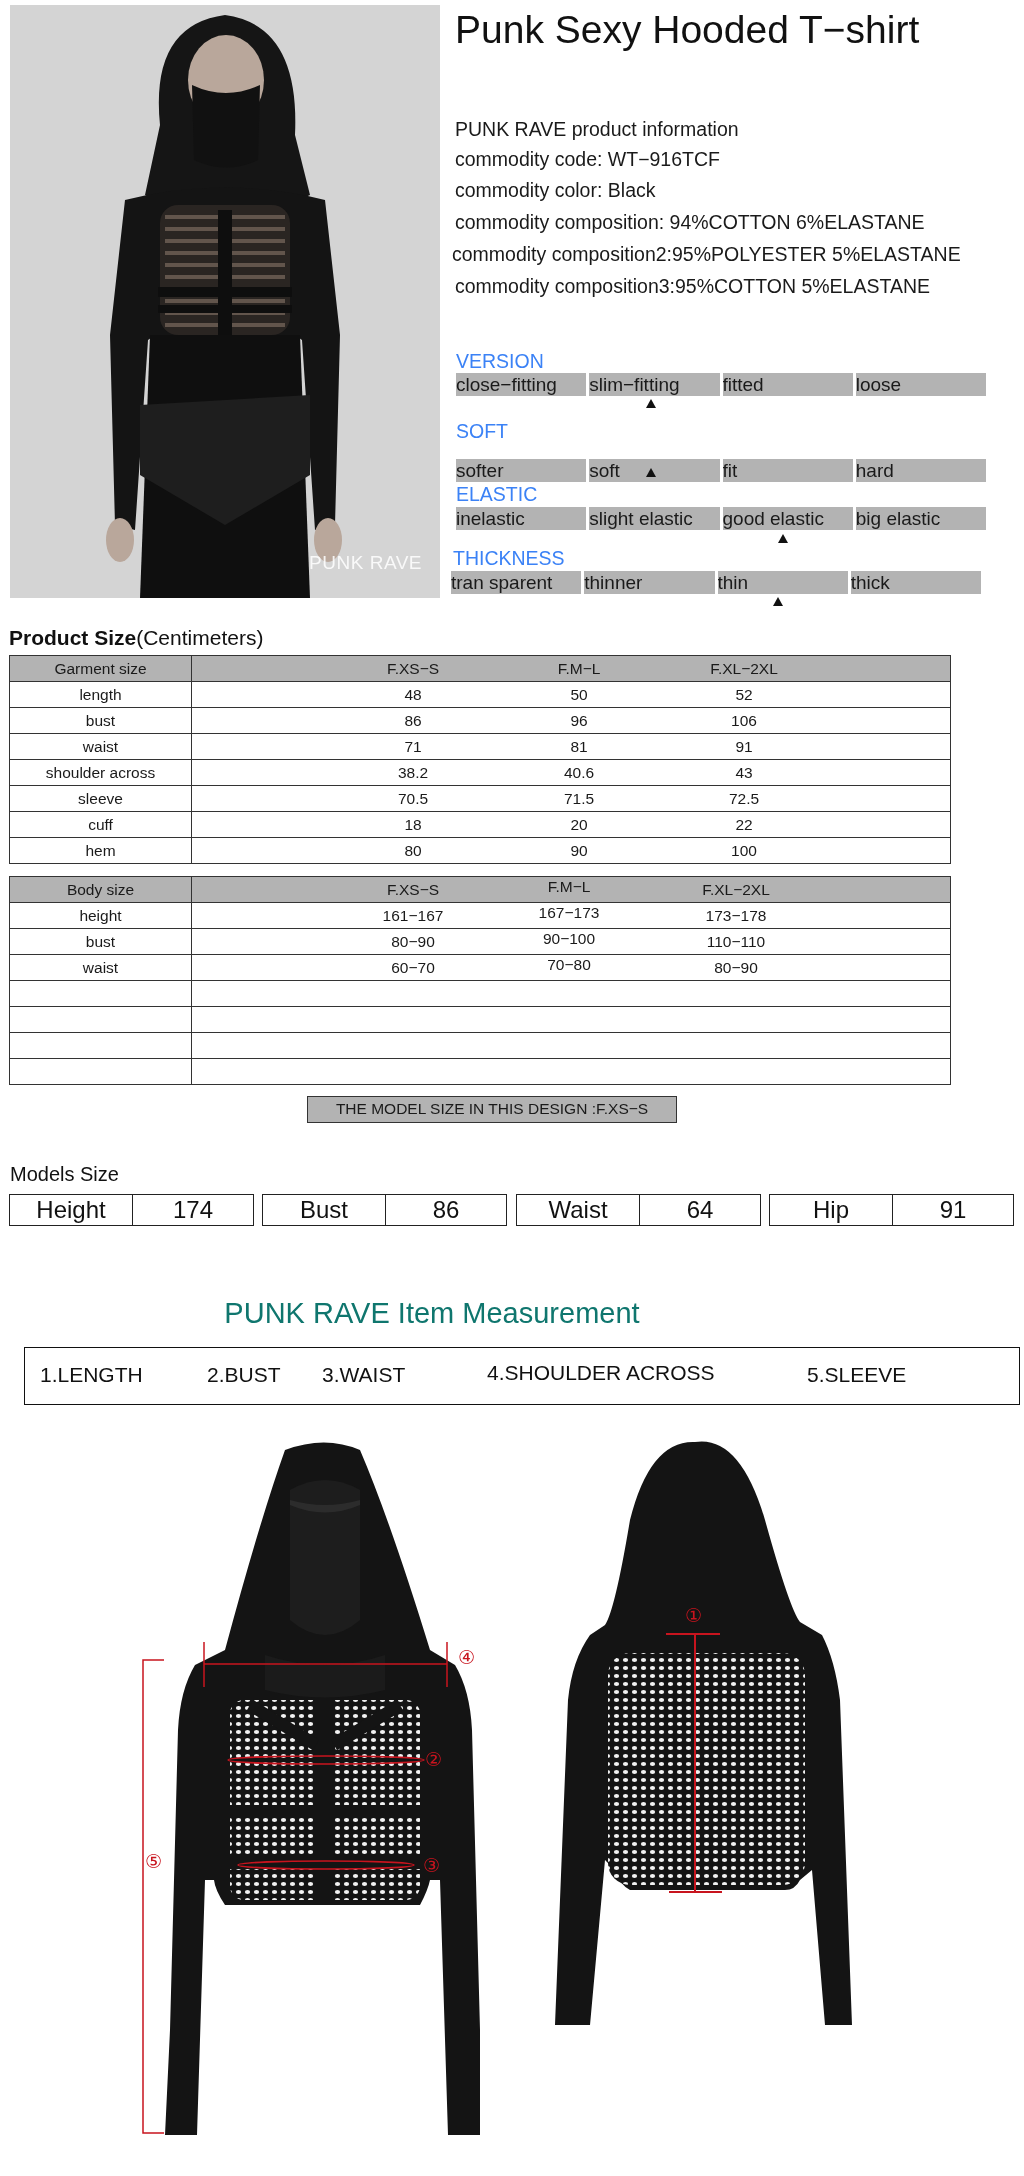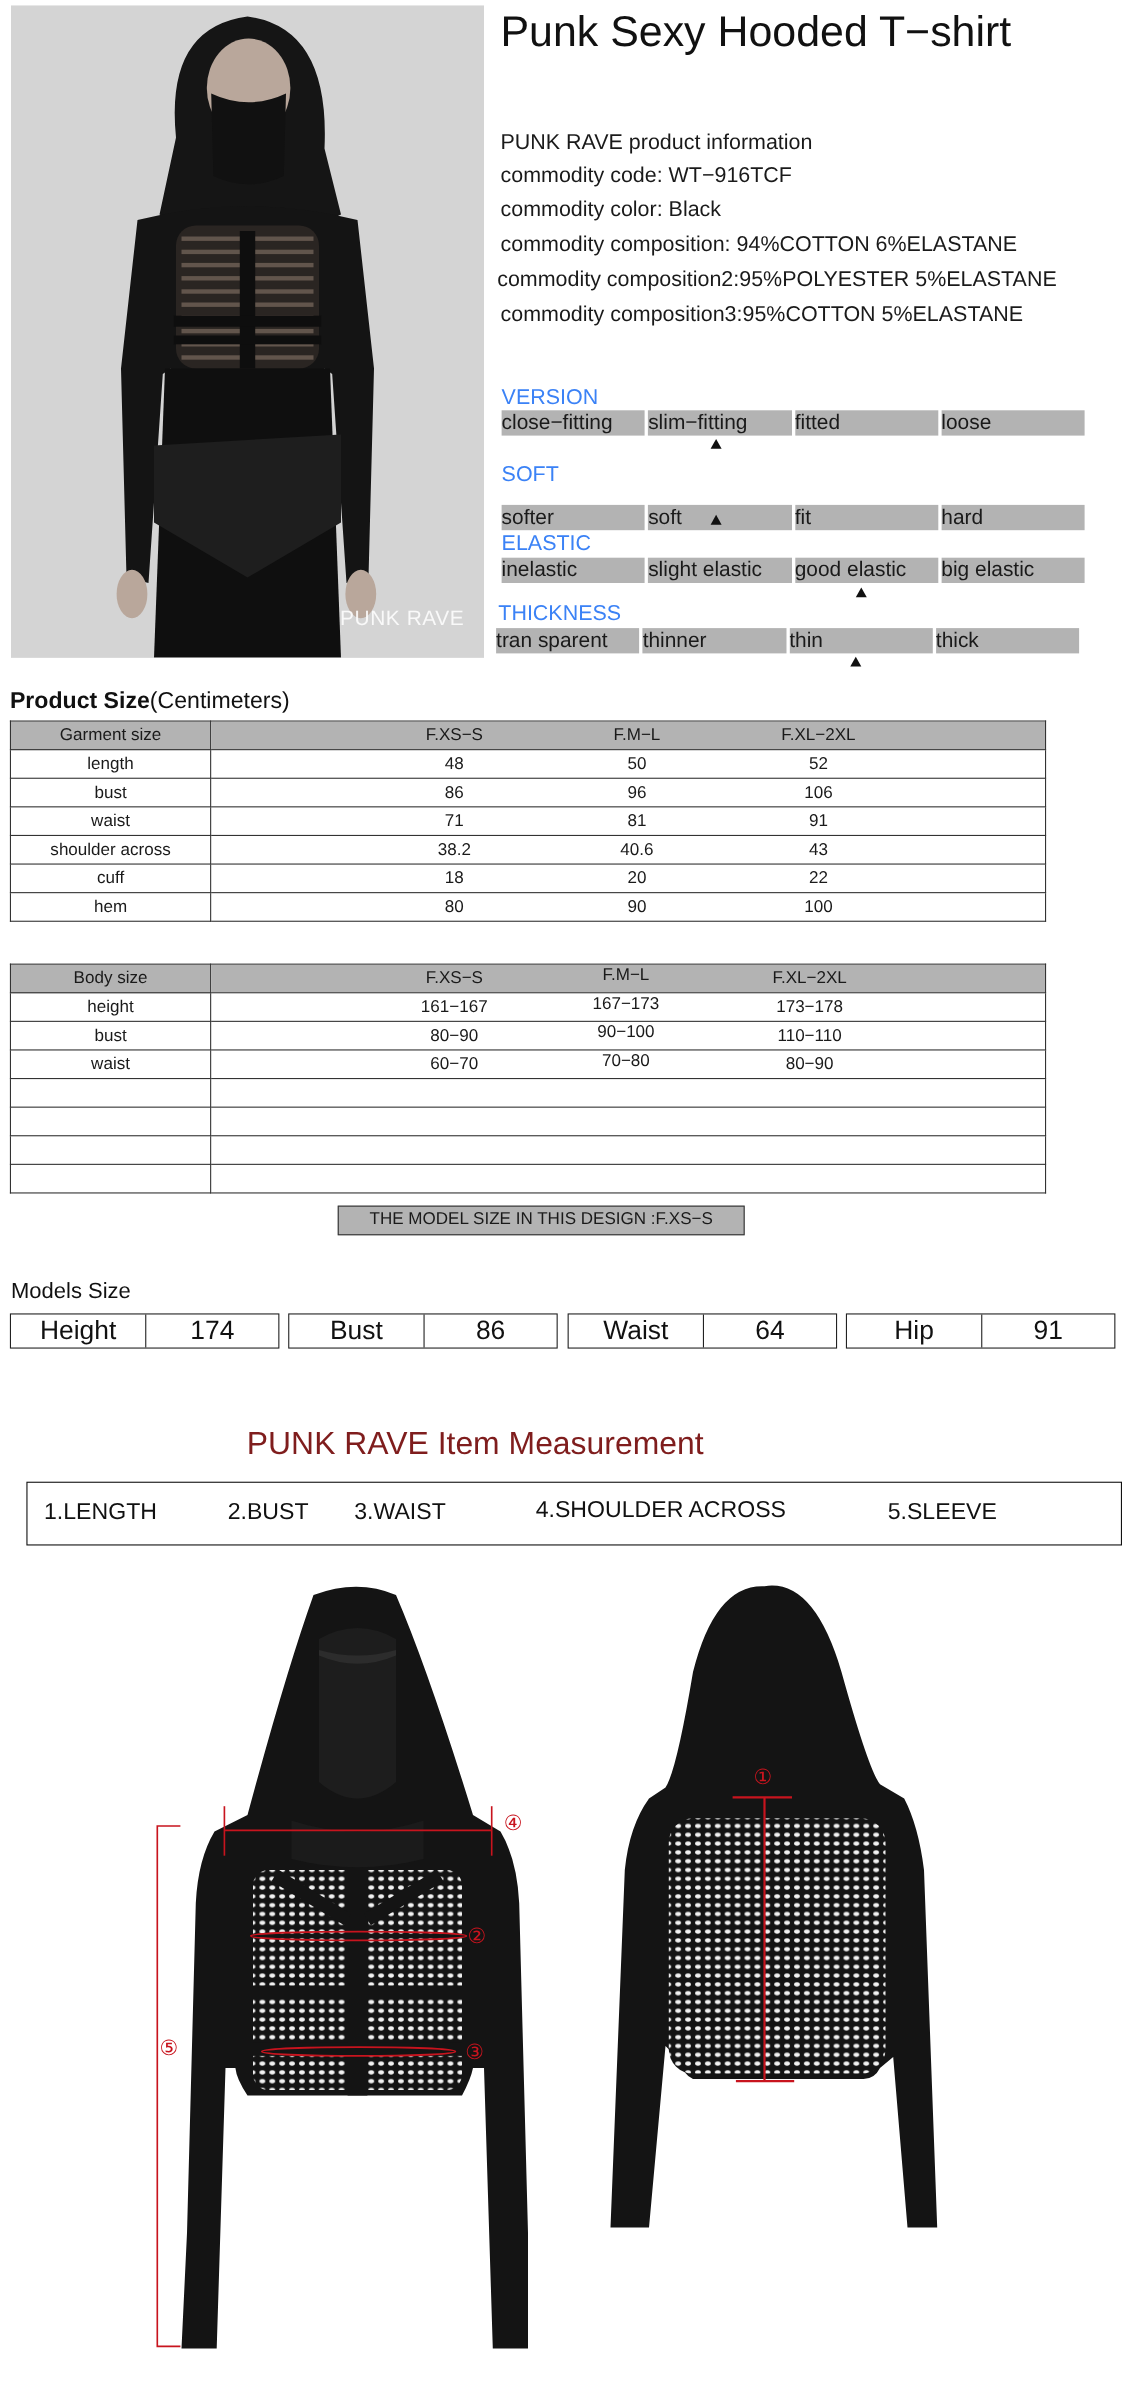--- a/index.html
+++ b/index.html
@@ -38,21 +38,21 @@
   .vals .v.up { top: 38%; }
 
   .model-box { left: 307px; top: 1096px; width: 370px; height: 27px; background: #b3b3b3; border: 1.5px solid #333; font-size: 15.5px; text-align: center; line-height: 24px; color: #1a1a1a; }
 
   .models-h { left: 10px; top: 1163px; font-size: 20px; color: #111; }
   .model-cell { top: 1194px; height: 32px; border: 1.5px solid #222; display: flex; }
   .model-cell span { display: flex; align-items: center; justify-content: center; font-size: 24px; color: #111; }
   .model-cell .k { width: 123px; border-right: 1.5px solid #222; }
   .model-cell .val { flex: 1; }
 
-  .meas-title { left: 0; width: 864px; top: 1297px; text-align: center; font-size: 29px; color: #7f1d1d; }
+  .meas-title { left: 0; width: 864px; top: 1297px; text-align: center; font-size: 29px; color: #0f766e; }
   .meas-box { left: 24px; top: 1347px; width: 996px; height: 58px; border: 1.5px solid #111; }
   .meas-item { top: 1363px; font-size: 21px; color: #111; white-space: nowrap; }
 
   .diagram { left: 0; top: 1420px; width: 1024px; height: 756px; }
   .diagram svg { width: 100%; height: 100%; display: block; }
 </style>
 </head>
 <body>
 
 <div class="abs photo">
@@ -175,20 +175,28 @@
   </tr>
   <tr>
     <td class="first">shoulder across</td>
     <td class="vals">
       <span class="v c1">38.2</span>
       <span class="v c2">40.6</span>
       <span class="v c3">43</span>
     </td>
   </tr>
   <tr>
+    <td class="first">sleeve</td>
+    <td class="vals">
+      <span class="v c1">70.5</span>
+      <span class="v c2">71.5</span>
+      <span class="v c3">72.5</span>
+    </td>
+  </tr>
+  <tr>
     <td class="first">cuff</td>
     <td class="vals">
       <span class="v c1">18</span>
       <span class="v c2">20</span>
       <span class="v c3">22</span>
     </td>
   </tr>
   <tr>
     <td class="first">hem</td>
     <td class="vals">

